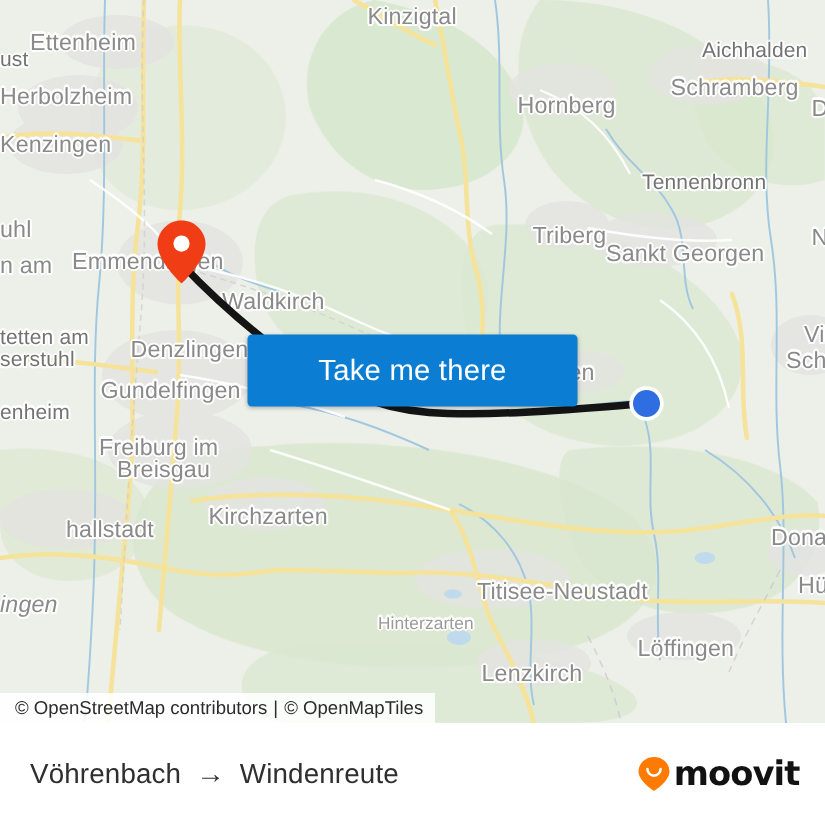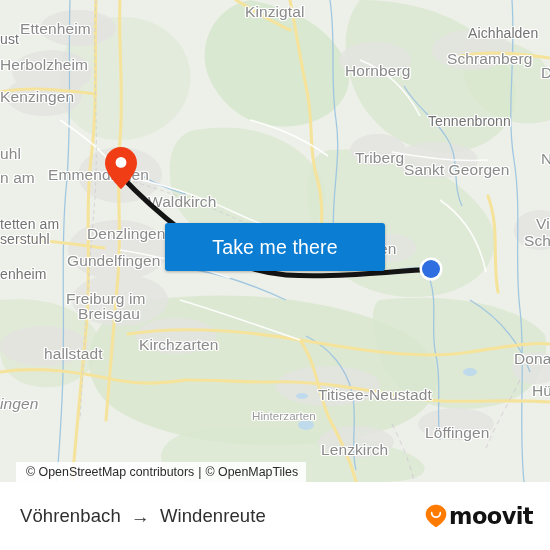--- a/index.html
+++ b/index.html
@@ -94,21 +94,20 @@
     position: absolute;
     left: 0; bottom: 0;
     height: 20px;
     padding: 0 8px 0 10px;
     background: rgba(255,255,255,.88);
     display: flex;
     align-items: center;
     font-size: 12.4px;
     color: #2b2b2b;
     white-space: nowrap;
-    margin-left: 16px;
   }
   #attribution a {
     color: #2b2b2b;
     text-decoration: none;
   }
   #attribution .sep { padding: 0 4px; color: #2b2b2b; }
 
   
   #footer {
     position: absolute;

